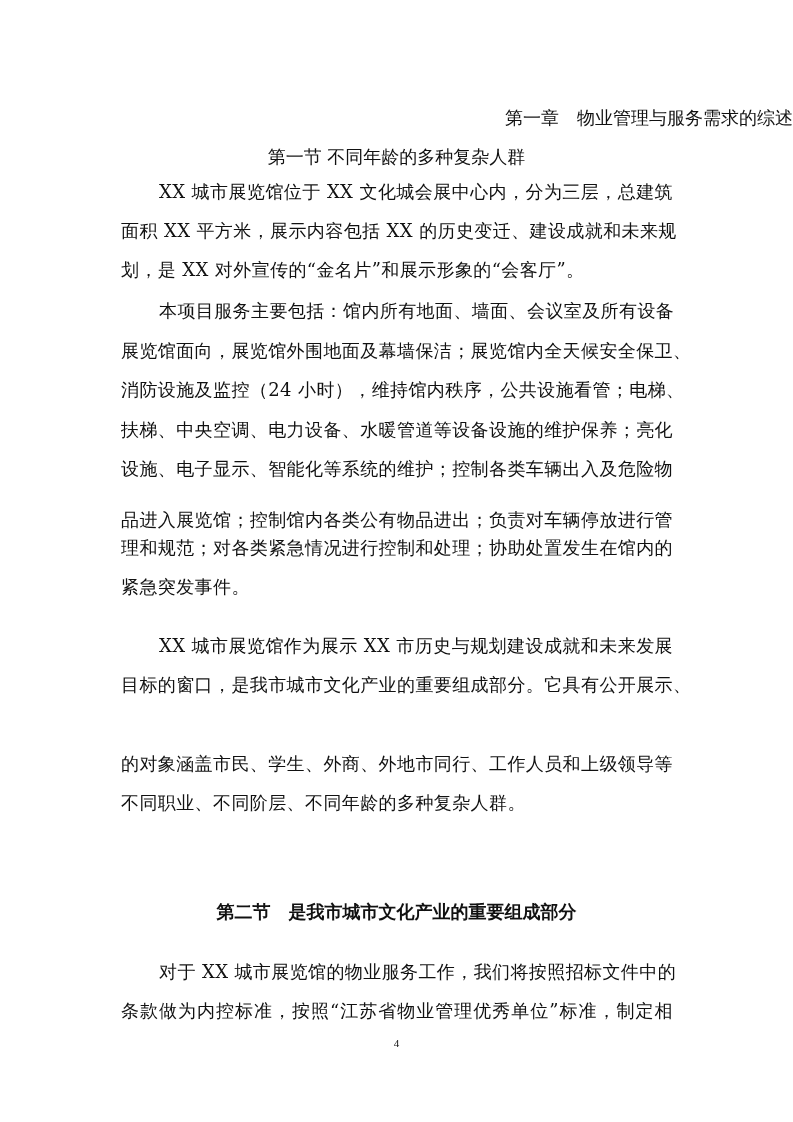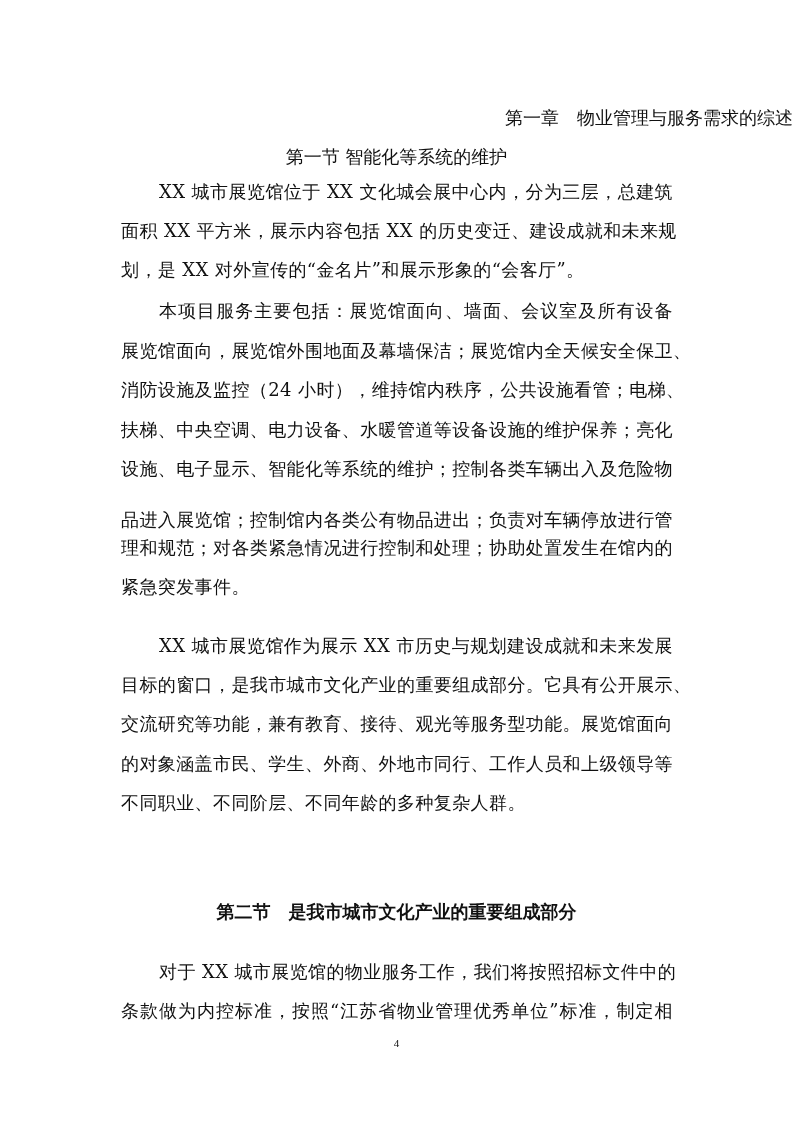--- a/index.html
+++ b/index.html
@@ -15,38 +15,37 @@
   .h.bold { font-weight:bold; }
   .pno { position:absolute; left:0; width:793px; text-align:center; font-size:11px; top:1037px;
          font-family:"Liberation Serif", serif; }
 </style>
 </head>
 <body>
 
 <div class="page">
 
   <div class="h" style="top:106px;text-align:right;">第一章　物业管理与服务需求的综述</div>
-  <div class="h" style="top:145px;">第一节 智能化等系统的维护</div>
+  <div class="h" style="top:145px;">第一节 不同年龄的多种复杂人群</div>
 
   <div class="line indent" style="top:180px;">XX 城市展览馆位于 XX 文化城会展中心内，分为三层，总建筑</div>
   <div class="line" style="top:219px;">面积 XX 平方米，展示内容包括 XX 的历史变迁、建设成就和未来规</div>
   <div class="line last" style="top:258px;">划，是 XX 对外宣传的“金名片”和展示形象的“会客厅”。</div>
 
-  <div class="line indent" style="top:299px;">本项目服务主要包括：展览馆面向、墙面、会议室及所有设备</div>
+  <div class="line indent" style="top:299px;">本项目服务主要包括：馆内所有地面、墙面、会议室及所有设备</div>
   <div class="line" style="top:339px;">展览馆面向，展览馆外围地面及幕墙保洁；展览馆内全天候安全保卫、</div>
   <div class="line" style="top:378px;">消防设施及监控（24 小时），维持馆内秩序，公共设施看管；电梯、</div>
   <div class="line" style="top:418px;">扶梯、中央空调、电力设备、水暖管道等设备设施的维护保养；亮化</div>
   <div class="line" style="top:457px;">设施、电子显示、智能化等系统的维护；控制各类车辆出入及危险物</div>
   <div class="line" style="top:508px;">品进入展览馆；控制馆内各类公有物品进出；负责对车辆停放进行管</div>
   <div class="line" style="top:536px;">理和规范；对各类紧急情况进行控制和处理；协助处置发生在馆内的</div>
   <div class="line last" style="top:575px;">紧急突发事件。</div>
 
   <div class="line indent" style="top:634px;">XX 城市展览馆作为展示 XX 市历史与规划建设成就和未来发展</div>
   <div class="line" style="top:673px;">目标的窗口，是我市城市文化产业的重要组成部分。它具有公开展示、</div>
-  <div class="line" style="top:712px;">交流研究等功能，兼有教育、接待、观光等服务型功能。展览馆面向</div>
   <div class="line" style="top:752px;">的对象涵盖市民、学生、外商、外地市同行、工作人员和上级领导等</div>
   <div class="line last" style="top:791px;">不同职业、不同阶层、不同年龄的多种复杂人群。</div>
 
   <div class="h bold" style="top:900px;">第二节　是我市城市文化产业的重要组成部分</div>
 
   <div class="line indent" style="top:960px;">对于 XX 城市展览馆的物业服务工作，我们将按照招标文件中的</div>
   <div class="line" style="top:999px;">条款做为内控标准，按照“江苏省物业管理优秀单位”标准，制定相</div>
 
   <div class="pno">4</div>
 </div>

